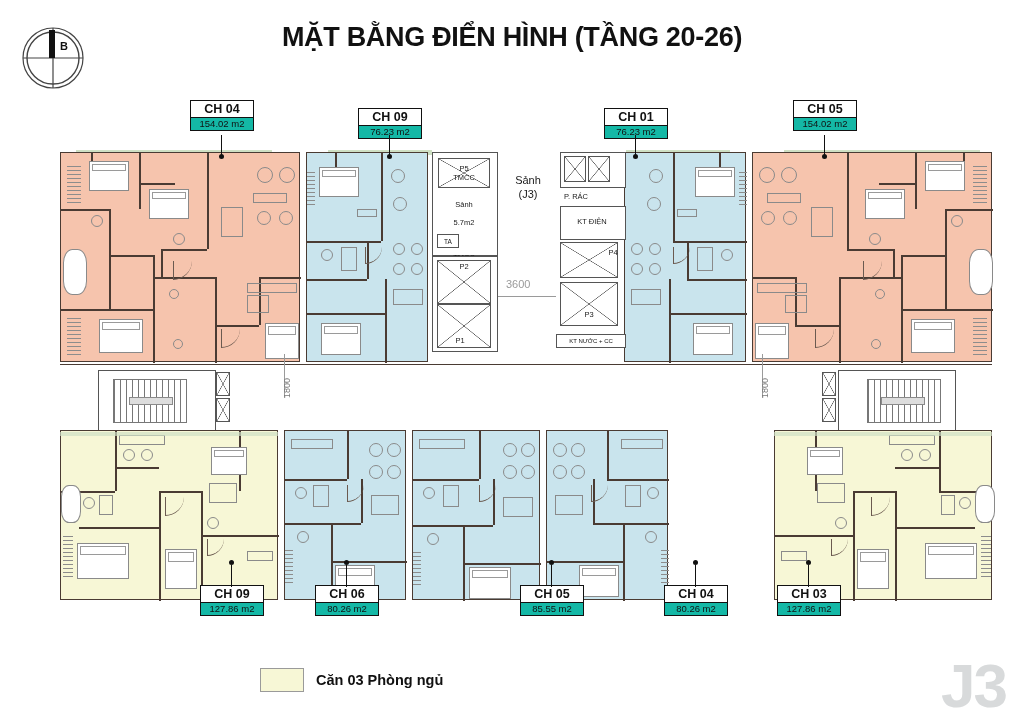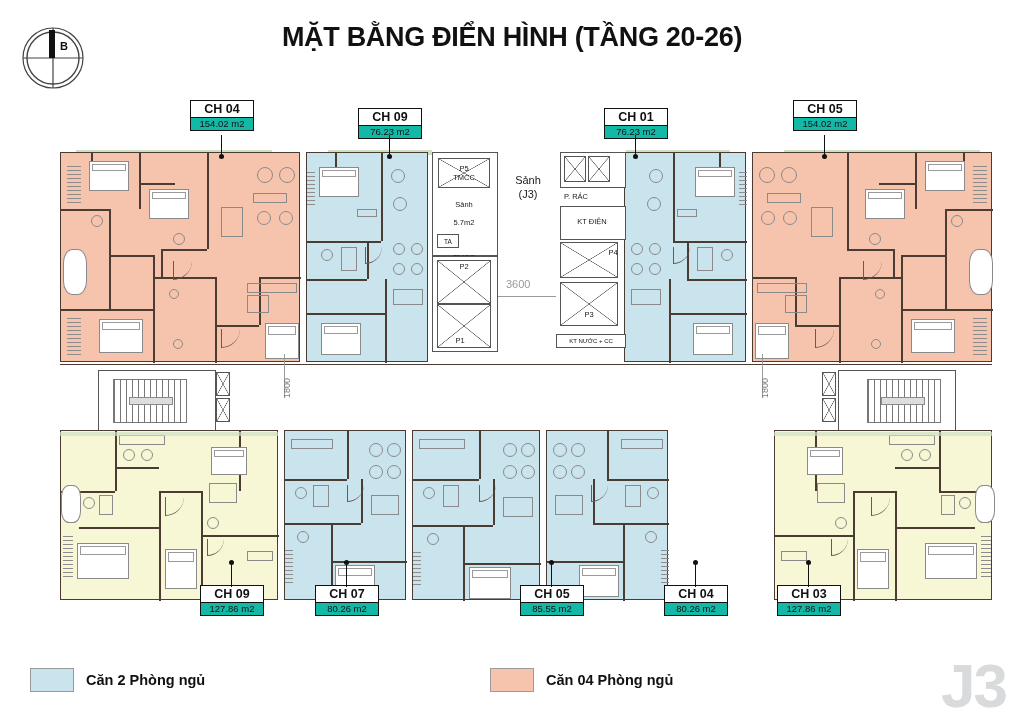--- a/index.html
+++ b/index.html
@@ -438,21 +438,21 @@
 <div class="leaderdot" style="left:822px;top:154px;"></div>
 
 <div class="callout" style="left:200px;top:585px;">
   <div class="code">CH 09</div>
   <div class="area">127.86 m2</div>
 </div>
 <div class="leader" style="left:231px;top:565px;height:22px;"></div>
 <div class="leaderdot" style="left:229px;top:560px;"></div>
 
 <div class="callout" style="left:315px;top:585px;">
-  <div class="code">CH 07</div>
+  <div class="code">CH 06</div>
   <div class="area">80.26 m2</div>
 </div>
 <div class="leader" style="left:346px;top:565px;height:22px;"></div>
 <div class="leaderdot" style="left:344px;top:560px;"></div>
 
 <div class="callout" style="left:520px;top:585px;">
   <div class="code">CH 05</div>
   <div class="area">85.55 m2</div>
 </div>
 <div class="leader" style="left:551px;top:565px;height:22px;"></div>
@@ -466,23 +466,19 @@
 <div class="leaderdot" style="left:693px;top:560px;"></div>
 
 <div class="callout" style="left:777px;top:585px;">
   <div class="code">CH 03</div>
   <div class="area">127.86 m2</div>
 </div>
 <div class="leader" style="left:808px;top:565px;height:22px;"></div>
 <div class="leaderdot" style="left:806px;top:560px;"></div>
 
 <div id="legend">
-  <div class="lg" style="left:0px;top:0px;">
-    <div class="sw" style="background:#c9e4ed;"></div>
-    <div class="lb">Căn 2 Phòng ngủ</div>
-  </div>
-  <div class="lg" style="left:460px;top:0px;">
-    <div class="sw" style="background:#f6c4ad;"></div>
-    <div class="lb">Căn 04 Phòng ngủ</div>
+  <div class="lg" style="left:230px;top:0px;">
+    <div class="sw" style="background:#f7f7d6;"></div>
+    <div class="lb">Căn 03 Phòng ngủ</div>
   </div>
 </div>
 
 <div id="watermark">J3</div>
 
 </body></html>

